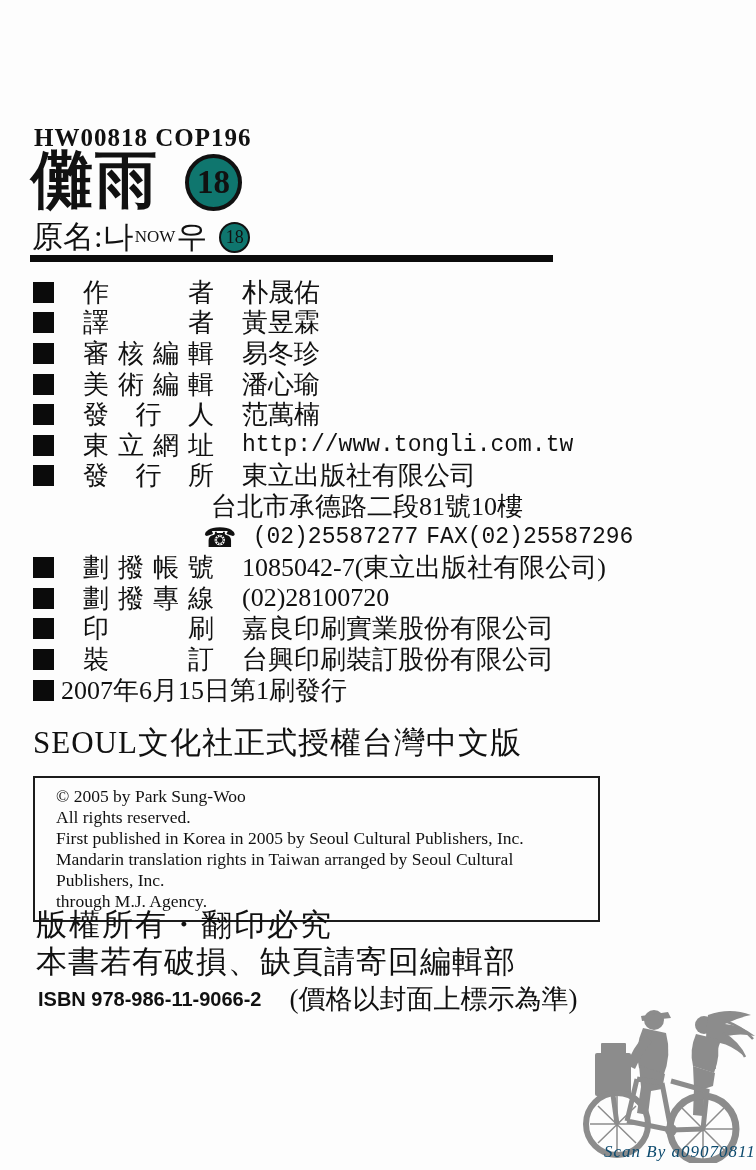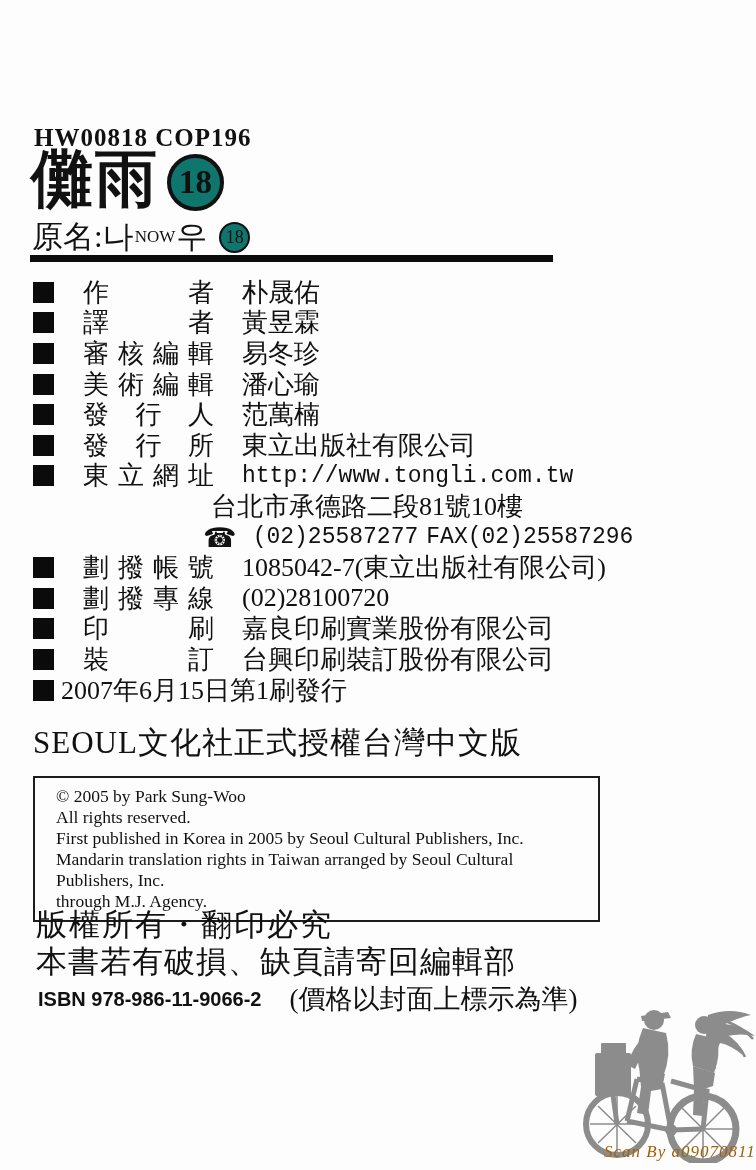--- a/index.html
+++ b/index.html
@@ -6,21 +6,21 @@
   .page{
     position:relative;width:756px;height:1170px;background:#fdfdfd;
     font-family:"Liberation Serif","DejaVu Serif",serif;color:#111;
     overflow:hidden;margin:0 auto;
   }
   .code{
     position:absolute;left:34px;top:124px;
     font-family:Liberation Serif, serif;
     font-size:25px;font-weight:bold;letter-spacing:1px;
   }
-  .title-row{position:absolute;left:31px;top:148px;display:flex;align-items:flex-start;gap:8px;}
+  .title-row{position:absolute;left:31px;top:148px;display:flex;align-items:center;gap:26px;}
   .title{font-size:62px;font-weight:bold;line-height:1;letter-spacing:2px;}
   .vol-badge{
     display:inline-flex;align-items:center;justify-content:center;
     border-radius:50%;font-weight:bold;box-sizing:border-box;background:#0f766e;
   }
   .vol-badge.lg{width:57px;height:57px;border:4px solid #111;font-size:33px;margin-top:6px;}
   .vol-badge.sm{width:31px;height:31px;border:2px solid #111;font-size:18px;margin-left:12px;font-weight:normal;}
   .orig-row{position:absolute;left:32px;top:216px;font-size:31px;display:flex;align-items:center;white-space:pre;}
   .orig-small{font-size:17px;margin:0 1px;letter-spacing:0;}
   .rule{position:absolute;left:30px;top:255px;width:523px;height:7px;background:#0c0c0c;}
@@ -42,21 +42,21 @@
     font-size:17.5px;line-height:21px;
   }
   .f-copy{position:absolute;left:36px;top:904px;font-size:31px;letter-spacing:2px;}
   .f-return{position:absolute;left:36px;top:941px;font-size:31px;letter-spacing:1px;}
   .f-isbn{position:absolute;left:38px;top:981px;display:flex;align-items:center;gap:28px;}
   .isbn-num{font-family:Liberation Sans, sans-serif;font-size:20px;font-weight:bold;}
   .price-note{font-size:27px;}
   .bike{position:absolute;left:575px;top:1003px;}
   .scanby{
     position:absolute;left:604px;top:1142px;font-style:italic;font-size:17px;
-    color:#a16207;letter-spacing:1px;font-family:"Liberation Serif",serif;
+    color:#0c4a6e;letter-spacing:1px;font-family:"Liberation Serif",serif;
   }
 </style>
 </head>
 <body>
 
 <div class="page">
 
   <div class="code">HW00818 COP196</div>
 
   <div class="title-row">
@@ -92,27 +92,27 @@
       <span class="lbl">美術編輯</span>
       <span class="val">潘心瑜</span>
     </div>
     <div class="crow">
       <span class="sq"></span>
       <span class="lbl">發 行 人</span>
       <span class="val">范萬楠</span>
     </div>
     <div class="crow">
       <span class="sq"></span>
-      <span class="lbl">發 行 所</span>
-      <span class="val">東立出版社有限公司</span>
+      <span class="lbl">東立網址</span>
+      <span class="val mono">http://www.tongli.com.tw</span>
     </div>
     <div class="crow">
       <span class="sq"></span>
-      <span class="lbl">東立網址</span>
-      <span class="val mono">http://www.tongli.com.tw</span>
+      <span class="lbl">發 行 所</span>
+      <span class="val">東立出版社有限公司</span>
     </div>
     <div class="crow cont">
       <span class="val">台北市承德路二段81號10樓</span>
     </div>
     <div class="crow cont">
       <span class="phone-glyph">☎</span>
       <span class="val mono">(02)25587277</span>
       <span class="val mono fax">FAX(02)25587296</span>
     </div>
     <div class="crow">

